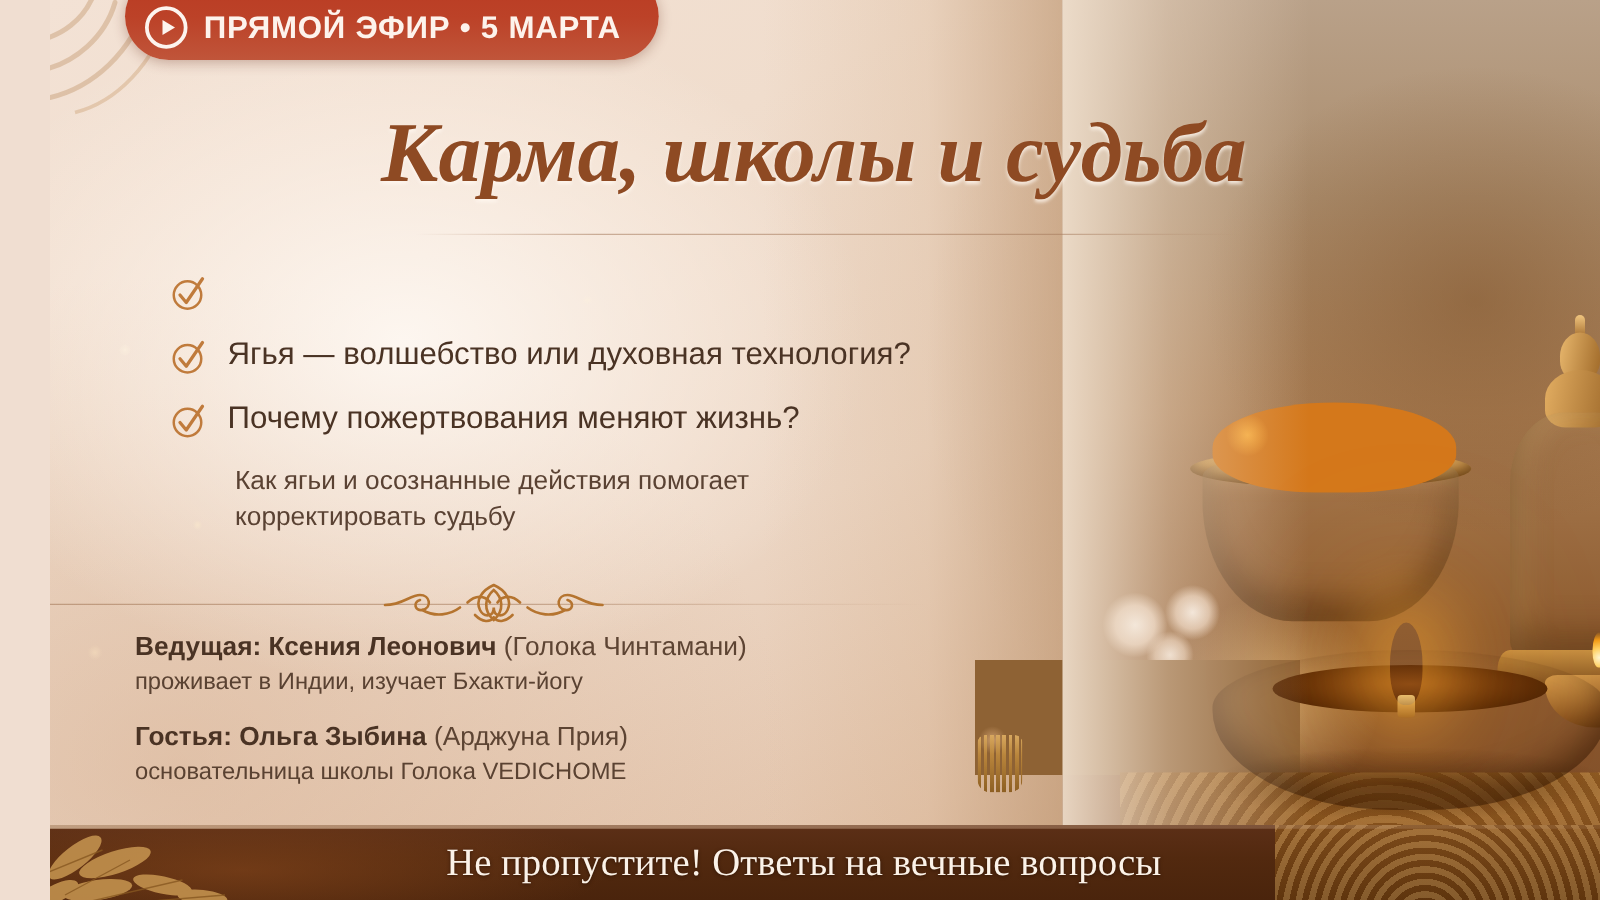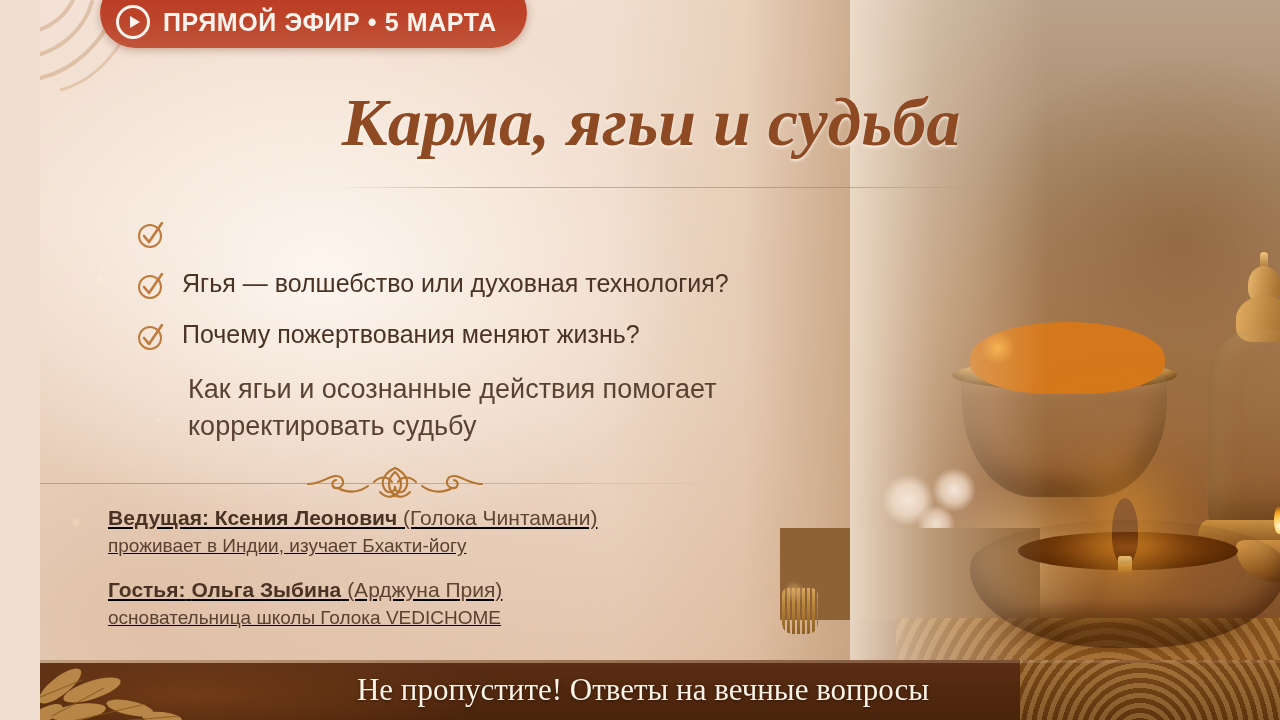--- a/index.html
+++ b/index.html
@@ -154,30 +154,30 @@
     position:absolute;left:292px;top:187px;width:660px;height:1px;
     background:linear-gradient(90deg, rgba(190,150,120,0) 0%, rgba(165,122,92,.55) 22%, rgba(165,122,92,.55) 78%, rgba(190,150,120,0) 100%);
   }
 
   
   .bullets{position:absolute;left:96px;top:218px;width:760px;}
   .bullet{display:flex;align-items:flex-start;gap:16px;margin-bottom:19px;}
   .check-icon{position:relative;width:30px;height:30px;flex:none;margin-top:2px;}
   .check-icon svg{display:block;}
   .bullet-text{font-size:25px;color:#4a3324;line-height:1.15;}
-  .note{margin-left:52px;margin-top:6px;font-size:27px;line-height:1.38;color:#5a4233;max-width:560px;}
+  .note{margin-left:52px;margin-top:6px;font-size:21px;line-height:1.38;color:#5a4233;max-width:560px;}
 
   
   .divider{position:absolute;left:0;top:462px;width:700px;height:44px;}
   .divider-line{position:absolute;left:0;top:21px;width:700px;height:1px;
     background:linear-gradient(90deg, rgba(160,115,82,.55) 0%, rgba(160,115,82,.5) 55%, rgba(190,150,120,0) 100%);}
   .divider-orn{position:absolute;left:262px;top:0;width:186px;height:44px;}
 
   
-  .people{position:absolute;left:68px;top:504px;width:640px;text-decoration:underline;}
+  .people{position:absolute;left:68px;top:504px;width:640px;}
   .person{margin-bottom:17px;}
   .person-line{font-size:21px;color:#4a3324;line-height:1.3;}
   .person-line .role{font-weight:700;}
   .person-line .name{font-weight:700;}
   .person-line .alias{font-weight:400;color:#5d4433;}
   .person-sub{font-size:19px;color:#5a4232;line-height:1.35;margin-top:2px;}
 
   
   .bottom-bar{
     position:absolute;left:0;bottom:0;width:1280px;height:60px;
@@ -252,21 +252,21 @@
 
   <div class="live-badge">
     <div class="inner">
       <span class="play-icon">
           <i></i>
         </span>
       <span class="live-text">ПРЯМОЙ ЭФИР • 5 МАРТА</span>
     </div>
   </div>
 
-  <div class="title">Карма, ягьи и судьба</div>
+  <div class="title">Карма, школы и судьба</div>
   <div class="title-rule"></div>
 
   <div class="bullets">
     <div class="bullet">
       <span class="check-icon">
         <svg width="30" height="30" viewBox="0 0 30 30">
           <circle cx="14" cy="16" r="11" fill="none" stroke="#c07b3c" stroke-width="2"></circle>
           <path d="M8 16 L13 22 L26 3" fill="none" stroke="#c07b3c" stroke-width="2.6" stroke-linecap="round" stroke-linejoin="round"></path>
         </svg>
       </span>

